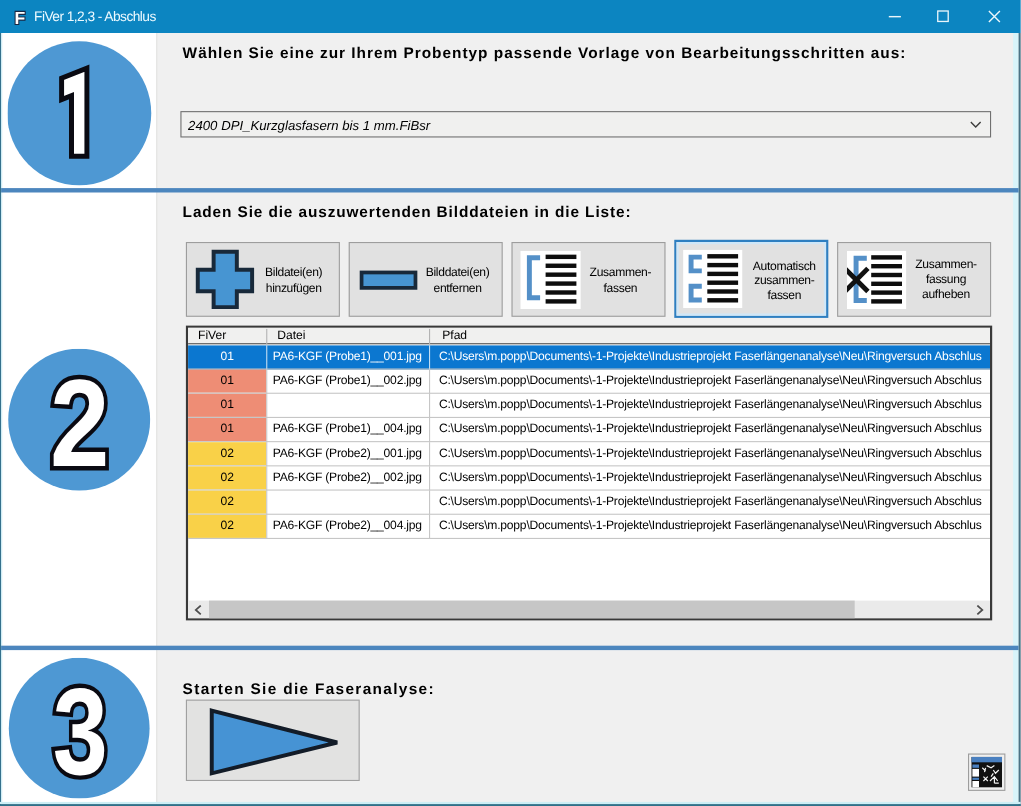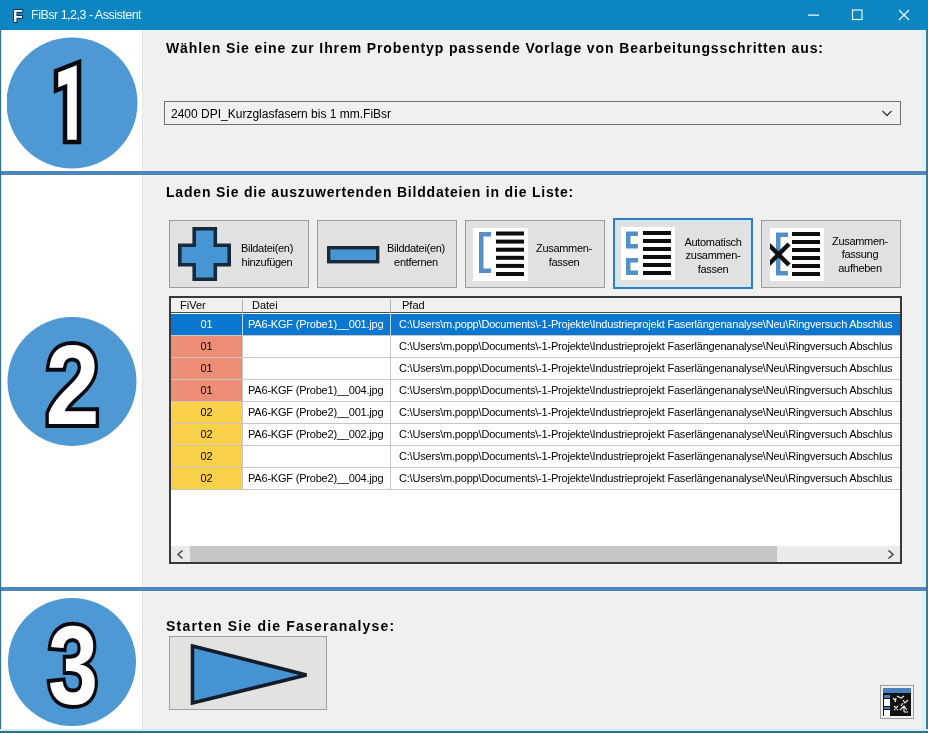--- a/index.html
+++ b/index.html
@@ -5,37 +5,37 @@
   * { margin:0; padding:0; box-sizing:border-box; }
   html,body { width:928px; height:733px; overflow:hidden; }
   body { font-family:"Liberation Sans", sans-serif; position:relative; background:#f0f0f0; }
   .abs { position:absolute; }
   .titlebar { left:0; top:0; width:928px; height:30px; background:#0c85c1; }
   .title-text { left:31px; top:7.5px; font-size:12.5px; letter-spacing:-0.5px; color:#eefaff; }
   .whitecol { left:2px; width:140px; background:#fff; }
   .sep { left:1px; width:925px; background:#4c86be; z-index:6; }
   .circle-svg { left:7px; }
   .label { font-size:14px; font-weight:bold; color:#000; letter-spacing:0.9px; white-space:nowrap; }
-  .combo { left:164px; top:101px; width:737px; height:24px; background:#f0f0ef; border:1px solid #707070; }
+  .combo { left:164px; top:101px; width:737px; height:24px; background:#f0f0ef; border:1px solid #707070;font-style:italic; }
   .combo-text { left:8px; top:5px; font-size:12px; color:#000; position:absolute; }
   .btn { top:220px; width:140px; height:68px; background:#e1e1e1; border:1px solid #9d9d9d; }
   .btn-text { position:absolute; font-size:11px; letter-spacing:-0.3px; color:#000; text-align:center; line-height:14px; }
   .grid { left:169px; top:296px; width:733px; height:268px; background:#fff; border:2px solid #393939; }
   .hdr { position:absolute; background:#f0f0ef; font-size:11px; color:#000; }
   .cell { position:absolute; font-size:11px; letter-spacing:-0.2px; white-space:nowrap; overflow:hidden; }
   .gcell { position:absolute; text-align:center; font-size:11px; }
 </style>
 </head>
 <body>
 
 <div class="abs titlebar"></div>
 <svg class="abs" style="left:11px;top:6px" width="14" height="18">
   <text x="7" y="15.5" text-anchor="middle" font-family="Liberation Sans" font-size="16" font-weight="bold" fill="#ffffff" stroke="#1a2742" stroke-width="2" paint-order="stroke">F</text>
 </svg>
-<div class="abs title-text">FiBsr 1,2,3 - Assistent</div>
+<div class="abs title-text">FiVer 1,2,3 - Abschlus</div>
 <svg class="abs" style="left:802px;top:0" width="126" height="30">
   <rect x="6" y="14.5" width="11" height="1.3" fill="#eaf6fb"></rect>
   <rect x="50.5" y="10" width="9.5" height="9.5" fill="none" stroke="#eaf6fb" stroke-width="1.2"></rect>
   <path d="M97 10 L107 20 M107 10 L97 20" stroke="#eaf6fb" stroke-width="1.3"></path>
 </svg>
 
 <div class="abs whitecol" style="top:30px;height:141px"></div>
 <div class="abs whitecol" style="top:174px;height:413px"></div>
 <div class="abs whitecol" style="top:591px;height:140px"></div>
 
@@ -137,20 +137,21 @@
   <div class="abs" style="left:71px;top:1px;width:1px;height:14px;background:#b3b3b3"></div>
   <div class="abs" style="left:219px;top:1px;width:1px;height:14px;background:#b3b3b3"></div>
   <div class="abs" style="left:0;top:16px;width:729px;height:22px;background:#0b77d0"></div>
   <div class="gcell" style="left:0;top:16px;width:71px;height:21px;line-height:21px;color:#fff">01</div>
   <div class="cell" style="left:77px;top:16px;width:142px;height:21px;line-height:21px;color:#fff">PA6-KGF (Probe1)__001.jpg</div>
   <div class="cell" style="left:228px;top:16px;width:501px;height:21px;line-height:21px;color:#fff">C:\Users\m.popp\Documents\-1-Projekte\Industrieprojekt Faserlängenanalyse\Neu\Ringversuch Abschlus</div>
   <div class="abs" style="left:71px;top:16px;width:1px;height:22px;background:rgba(255,255,255,0.75)"></div>
   <div class="abs" style="left:219px;top:16px;width:1px;height:22px;background:rgba(255,255,255,0.75)"></div>
   <div class="abs" style="left:0;top:37px;width:729px;height:1px;background:#c6c6c6"></div>
   <div class="gcell" style="left:0;top:38px;width:71px;height:21px;line-height:21px;background:#ee8d75;color:#000">01</div>
+  <div class="cell" style="left:77px;top:38px;width:142px;height:21px;line-height:21px;color:#000">PA6-KGF (Probe1)__002.jpg</div>
   <div class="cell" style="left:228px;top:38px;width:501px;height:21px;line-height:21px;color:#000">C:\Users\m.popp\Documents\-1-Projekte\Industrieprojekt Faserlängenanalyse\Neu\Ringversuch Abschlus</div>
   <div class="abs" style="left:71px;top:38px;width:1px;height:22px;background:#c6c6c6"></div>
   <div class="abs" style="left:219px;top:38px;width:1px;height:22px;background:#c6c6c6"></div>
   <div class="abs" style="left:0;top:59px;width:729px;height:1px;background:#c6c6c6"></div>
   <div class="gcell" style="left:0;top:60px;width:71px;height:21px;line-height:21px;background:#ee8d75;color:#000">01</div>
   <div class="cell" style="left:228px;top:60px;width:501px;height:21px;line-height:21px;color:#000">C:\Users\m.popp\Documents\-1-Projekte\Industrieprojekt Faserlängenanalyse\Neu\Ringversuch Abschlus</div>
   <div class="abs" style="left:71px;top:60px;width:1px;height:22px;background:#c6c6c6"></div>
   <div class="abs" style="left:219px;top:60px;width:1px;height:22px;background:#c6c6c6"></div>
   <div class="abs" style="left:0;top:81px;width:729px;height:1px;background:#c6c6c6"></div>
   <div class="gcell" style="left:0;top:82px;width:71px;height:21px;line-height:21px;background:#ee8d75;color:#000">01</div>

